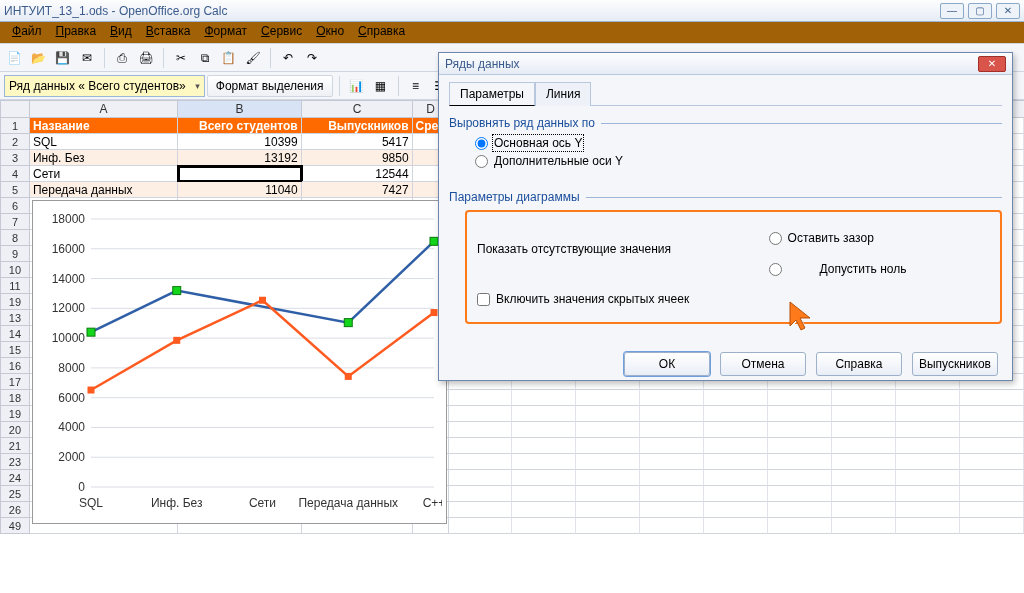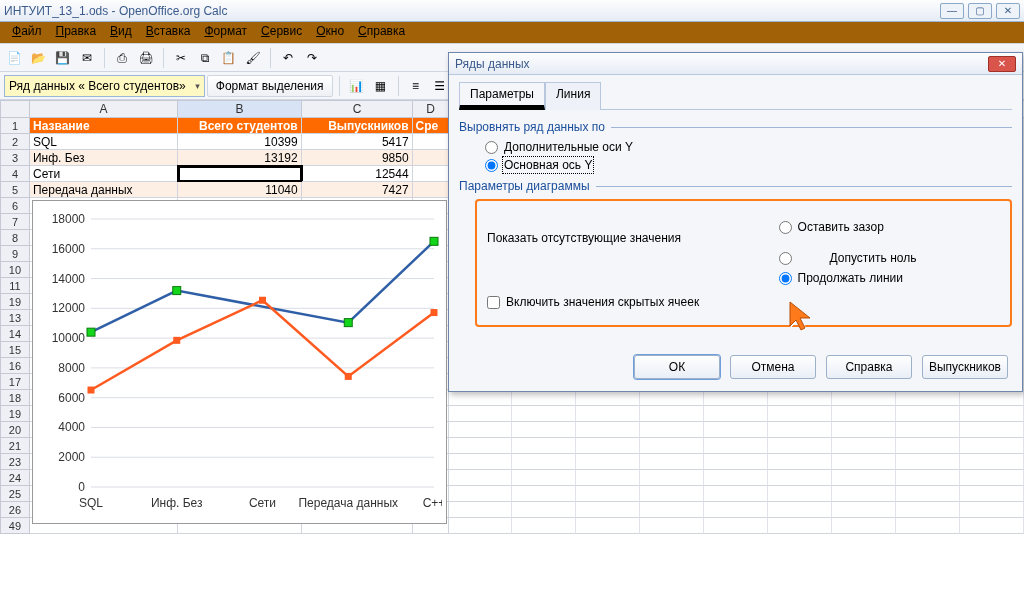--- a/index.html
+++ b/index.html
@@ -40,35 +40,35 @@
 .num { justify-content:flex-end; }
 .sel-col .colhead.colB { background:#d8e4f6; }
 .selected-cell { outline:3px solid #000; outline-offset:-2px; background:#fff; }
 
 
 .chart-box { position:absolute; left:32px; top:100px; width:415px; height:324px; border:1px solid #9a9a9a; background:#fff; }
 .chart-inner { position:absolute; left:10px; top:8px; right:6px; bottom:8px; }
 svg { display:block; }
 
 
-.dialog { position:absolute; left:448px; top:52px; width:575px; background:#f4f6fa; border:1px solid #6e88ad; box-shadow:2px 3px 6px rgba(0,0,0,.25); }
+.dialog { position:absolute; left:438px; top:52px; width:575px; background:#f4f6fa; border:1px solid #6e88ad; box-shadow:2px 3px 6px rgba(0,0,0,.25); }
 .dlg-title { height:22px; background:linear-gradient(#fdfdfe,#e6ecf5); border-bottom:1px solid #b7c7dd; display:flex;align-items:center;padding:0 6px;color:#3b5b8c; }
 .dlg-title .close { margin-left:auto; width:28px;height:16px;background:#d9544a;border:1px solid #a03028;border-radius:2px;display:flex;align-items:center;justify-content:center;color:#fff;font-size:10px; }
 .dlg-body { padding:6px 10px 10px; }
 .tabs { display:flex; border-bottom:1px solid #b7c7dd; margin-bottom:10px; }
 .tab { padding:4px 10px; border:1px solid #b7c7dd; border-bottom:none; background:#eef2f8; position:relative; top:1px; }
-.tab.active { background:#f4f6fa; border-bottom:5px solid #000000; }
+.tab.active { background:#f4f6fa; border-bottom:1px solid #000000; }
 .group-label { color:#1b4f9c; margin:4px 0 6px; display:flex;align-items:center;gap:6px; }
 .group-label .line { flex:1;height:1px;background:#9db6d8; }
 .radio-row, .check-row { display:flex;align-items:center;gap:6px;margin:4px 0 4px 26px; }
 .radio-row input, .check-row input { margin:0; }
 .highlight-box { border:2px solid #ff7a1a; border-radius:4px; padding:8px 10px 12px; margin:6px 0 6px 16px; }
 .opt-grid { display:grid; grid-template-columns:auto auto; gap:6px 14px; align-items:center; }
 .opt-grid .lbl { justify-self:start;margin-top:22px; }
-.dlg-btns { display:flex; gap:10px; justify-content:flex-end; padding:12px 14px 12px; }
+.dlg-btns { display:flex; gap:10px; justify-content:flex-end; padding:12px 14px 4px; }
 .dlg-btn { min-width:86px; height:24px; border:1px solid #9cb0c9; background:linear-gradient(#fff,#e9eef6); border-radius:3px; display:flex;align-items:center;justify-content:center; }
 .dlg-btn.default { box-shadow:0 0 0 1px #6f9edc; }
 
 .cursor-arrow { position:absolute; left:788px; top:300px; pointer-events:none; }
 .cursor-arrow svg { filter: drop-shadow(1px 1px 0 #fff); }
 
 .dotted-focus { outline:1px dotted #000; outline-offset:1px; }
 
 </style>
 </head>
@@ -608,50 +608,46 @@
     <div class="tabs">
       <div class="tab active">Параметры</div>
       <div class="tab">Линия</div>
     </div>
 
     <div class="group-label">
       <span>Выровнять ряд данных по</span>
         <span class="line"></span>
     </div>
     <div class="radio-row">
+      <input type="radio" checked="" style="">
+      <span class="dotted-focus">Основная ось Y</span>
+    </div>
+    <div class="radio-row">
       <input type="radio" style="">
       <span>Дополнительные оси Y</span>
     </div>
-    <div class="radio-row">
-      <input type="radio" checked="" style="">
-      <span class="dotted-focus">Основная ось Y</span>
-    </div>
-
-    <div class="group-label" style="margin-top:7px;gap:6px;">
+
+    <div class="group-label" style="margin-top:22px;gap:6px;">
       <span>Параметры диаграммы</span>
         <span class="line"></span>
     </div>
 
     <div class="highlight-box">
       <div class="opt-grid">
         <span class="lbl">Показать отсутствующие значения</span>
         <label class="radio-row" style="margin:0;">
           <input type="radio" name="mv" style="">
           <span>Оставить зазор</span>
         </label>
         <span></span>
         <label class="radio-row" style="margin:0;gap:38px;">
           <input type="radio" name="mv" style="">
           <span>Допустить ноль</span>
         </label>
         <span></span>
-        <label class="radio-row" style="margin:0;">
-          <input type="radio" name="mv" checked="" style="">
-          <span>Продолжать линии</span>
-        </label>
       </div>
       <label class="check-row" style="margin-top:10px;margin-left:0;">
         <input type="checkbox" style="">
         <span>Включить значения скрытых ячеек</span>
       </label>
     </div>
   </div>
   <div class="dlg-btns">
     <div class="dlg-btn default">ОК</div>
     <div class="dlg-btn">Отмена</div>

